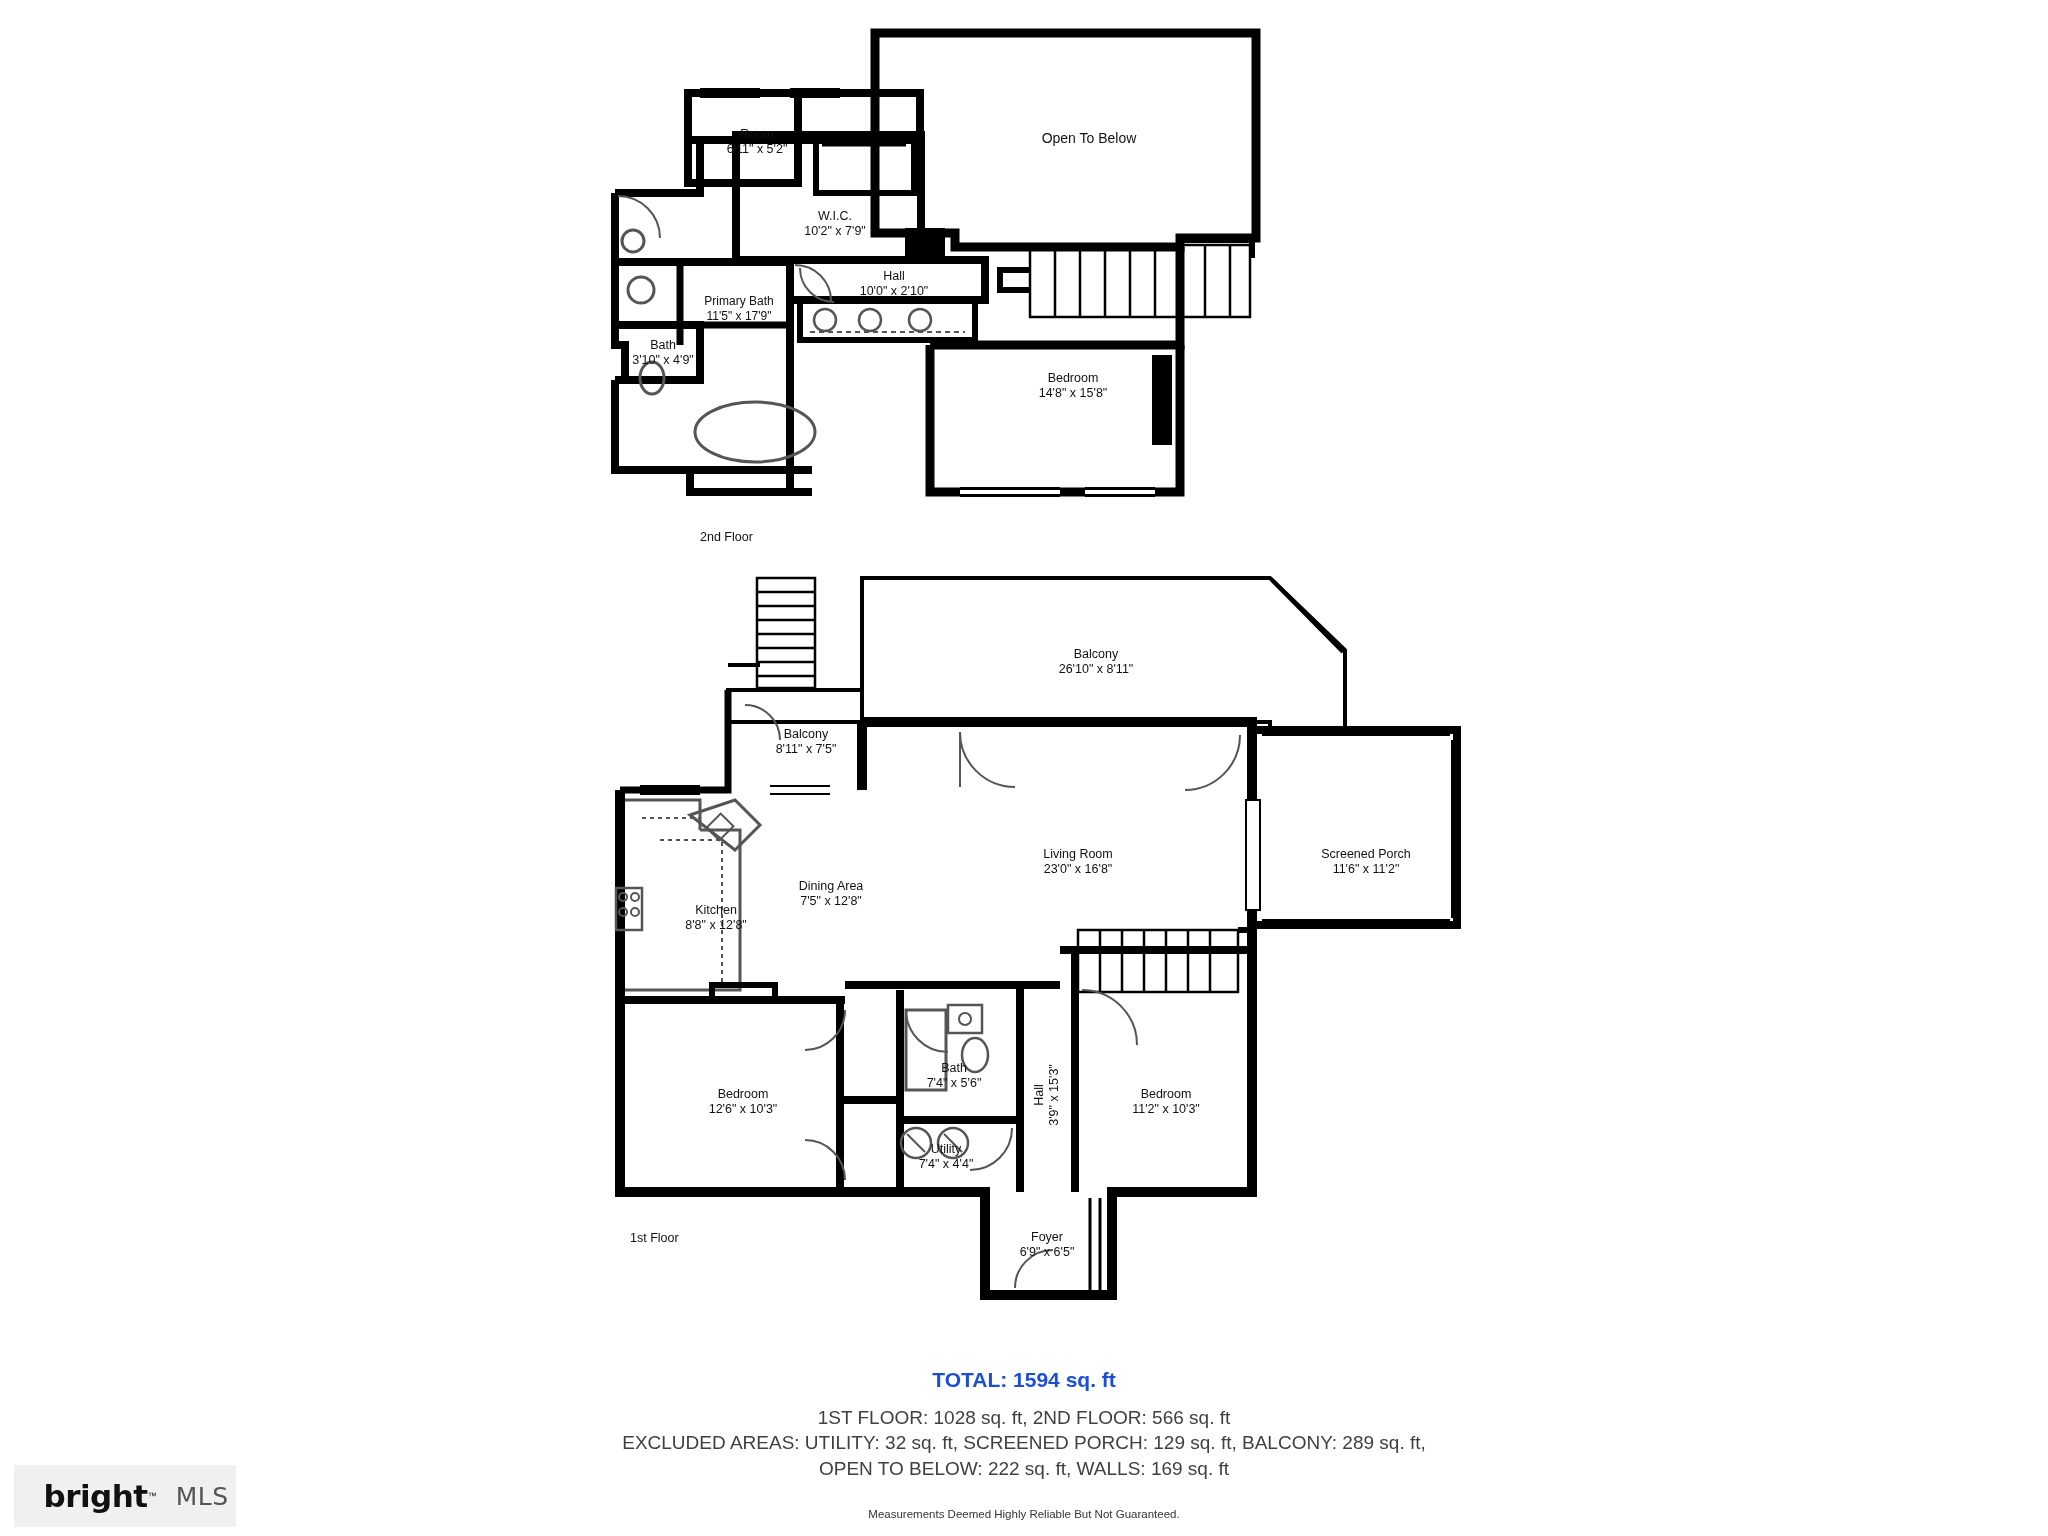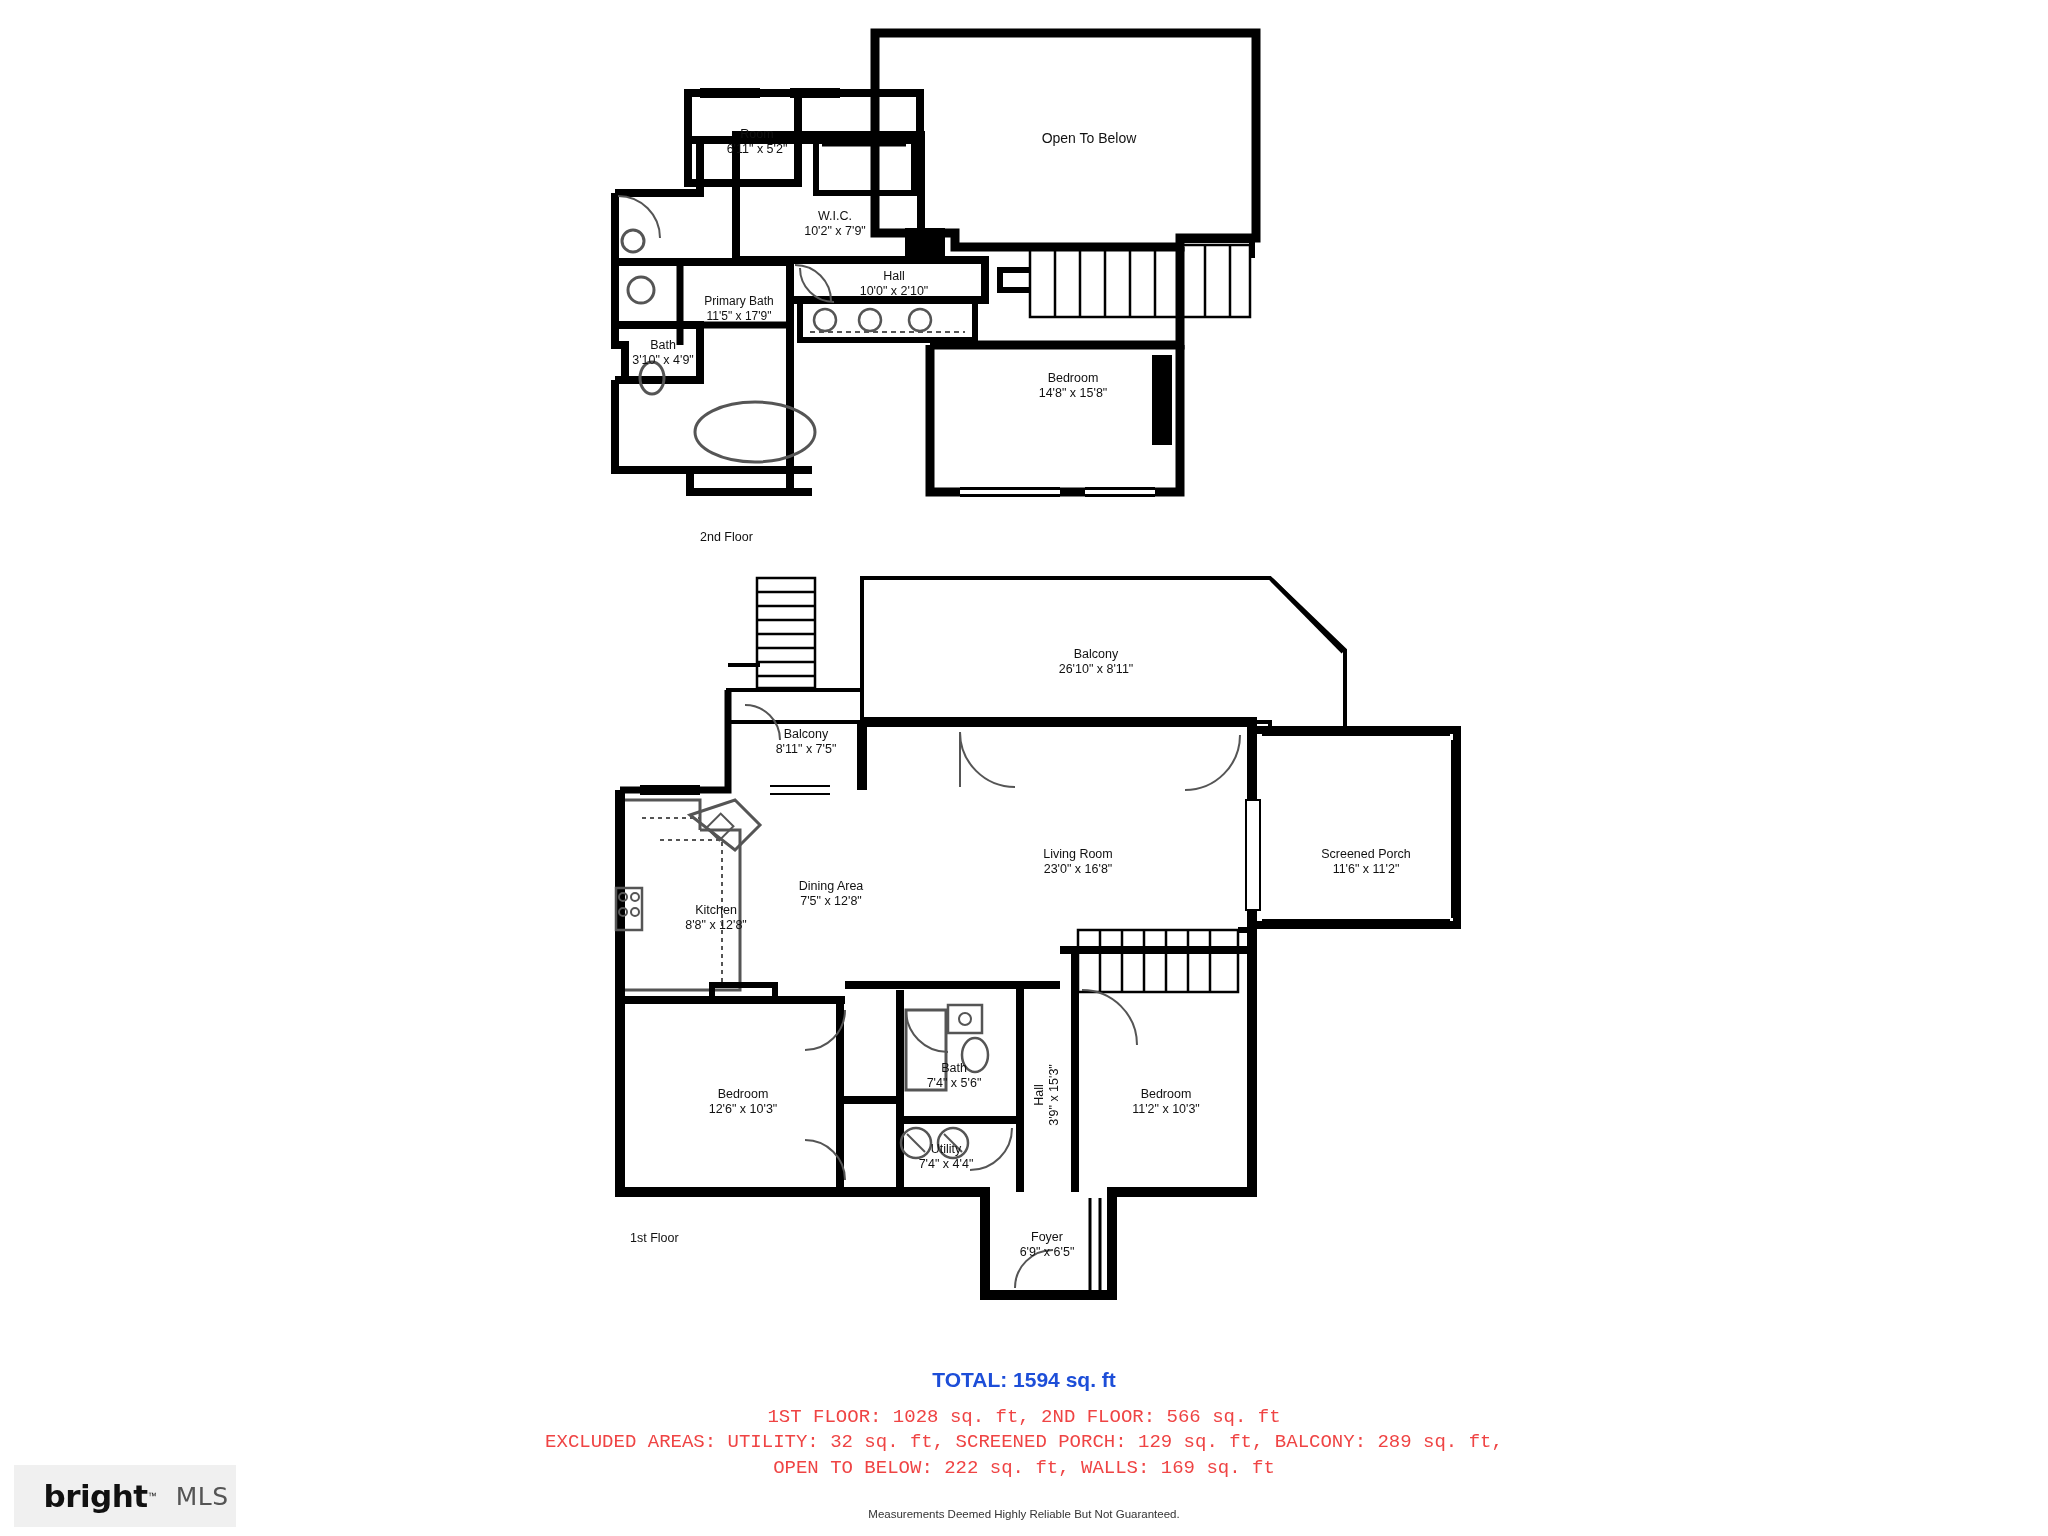--- a/index.html
+++ b/index.html
@@ -51,23 +51,22 @@
     font-family: "Liberation Sans", sans-serif;
   }
   .summary .total {
     font-size: 21px;
     font-weight: bold;
     color: #1d4ed8;
     margin-bottom: 13px;
   }
   .summary .line {
     font-size: 19px;
-    color: #ef4444;
+    color: #404040;
     line-height: 1.33;
-    font-family: Liberation Mono, monospace;
   }
   .disclaimer {
     position: absolute;
     left: 0;
     top: 1508px;
     width: 2048px;
     text-align: center;
     font-size: 11.5px;
     color: #333;
   }

